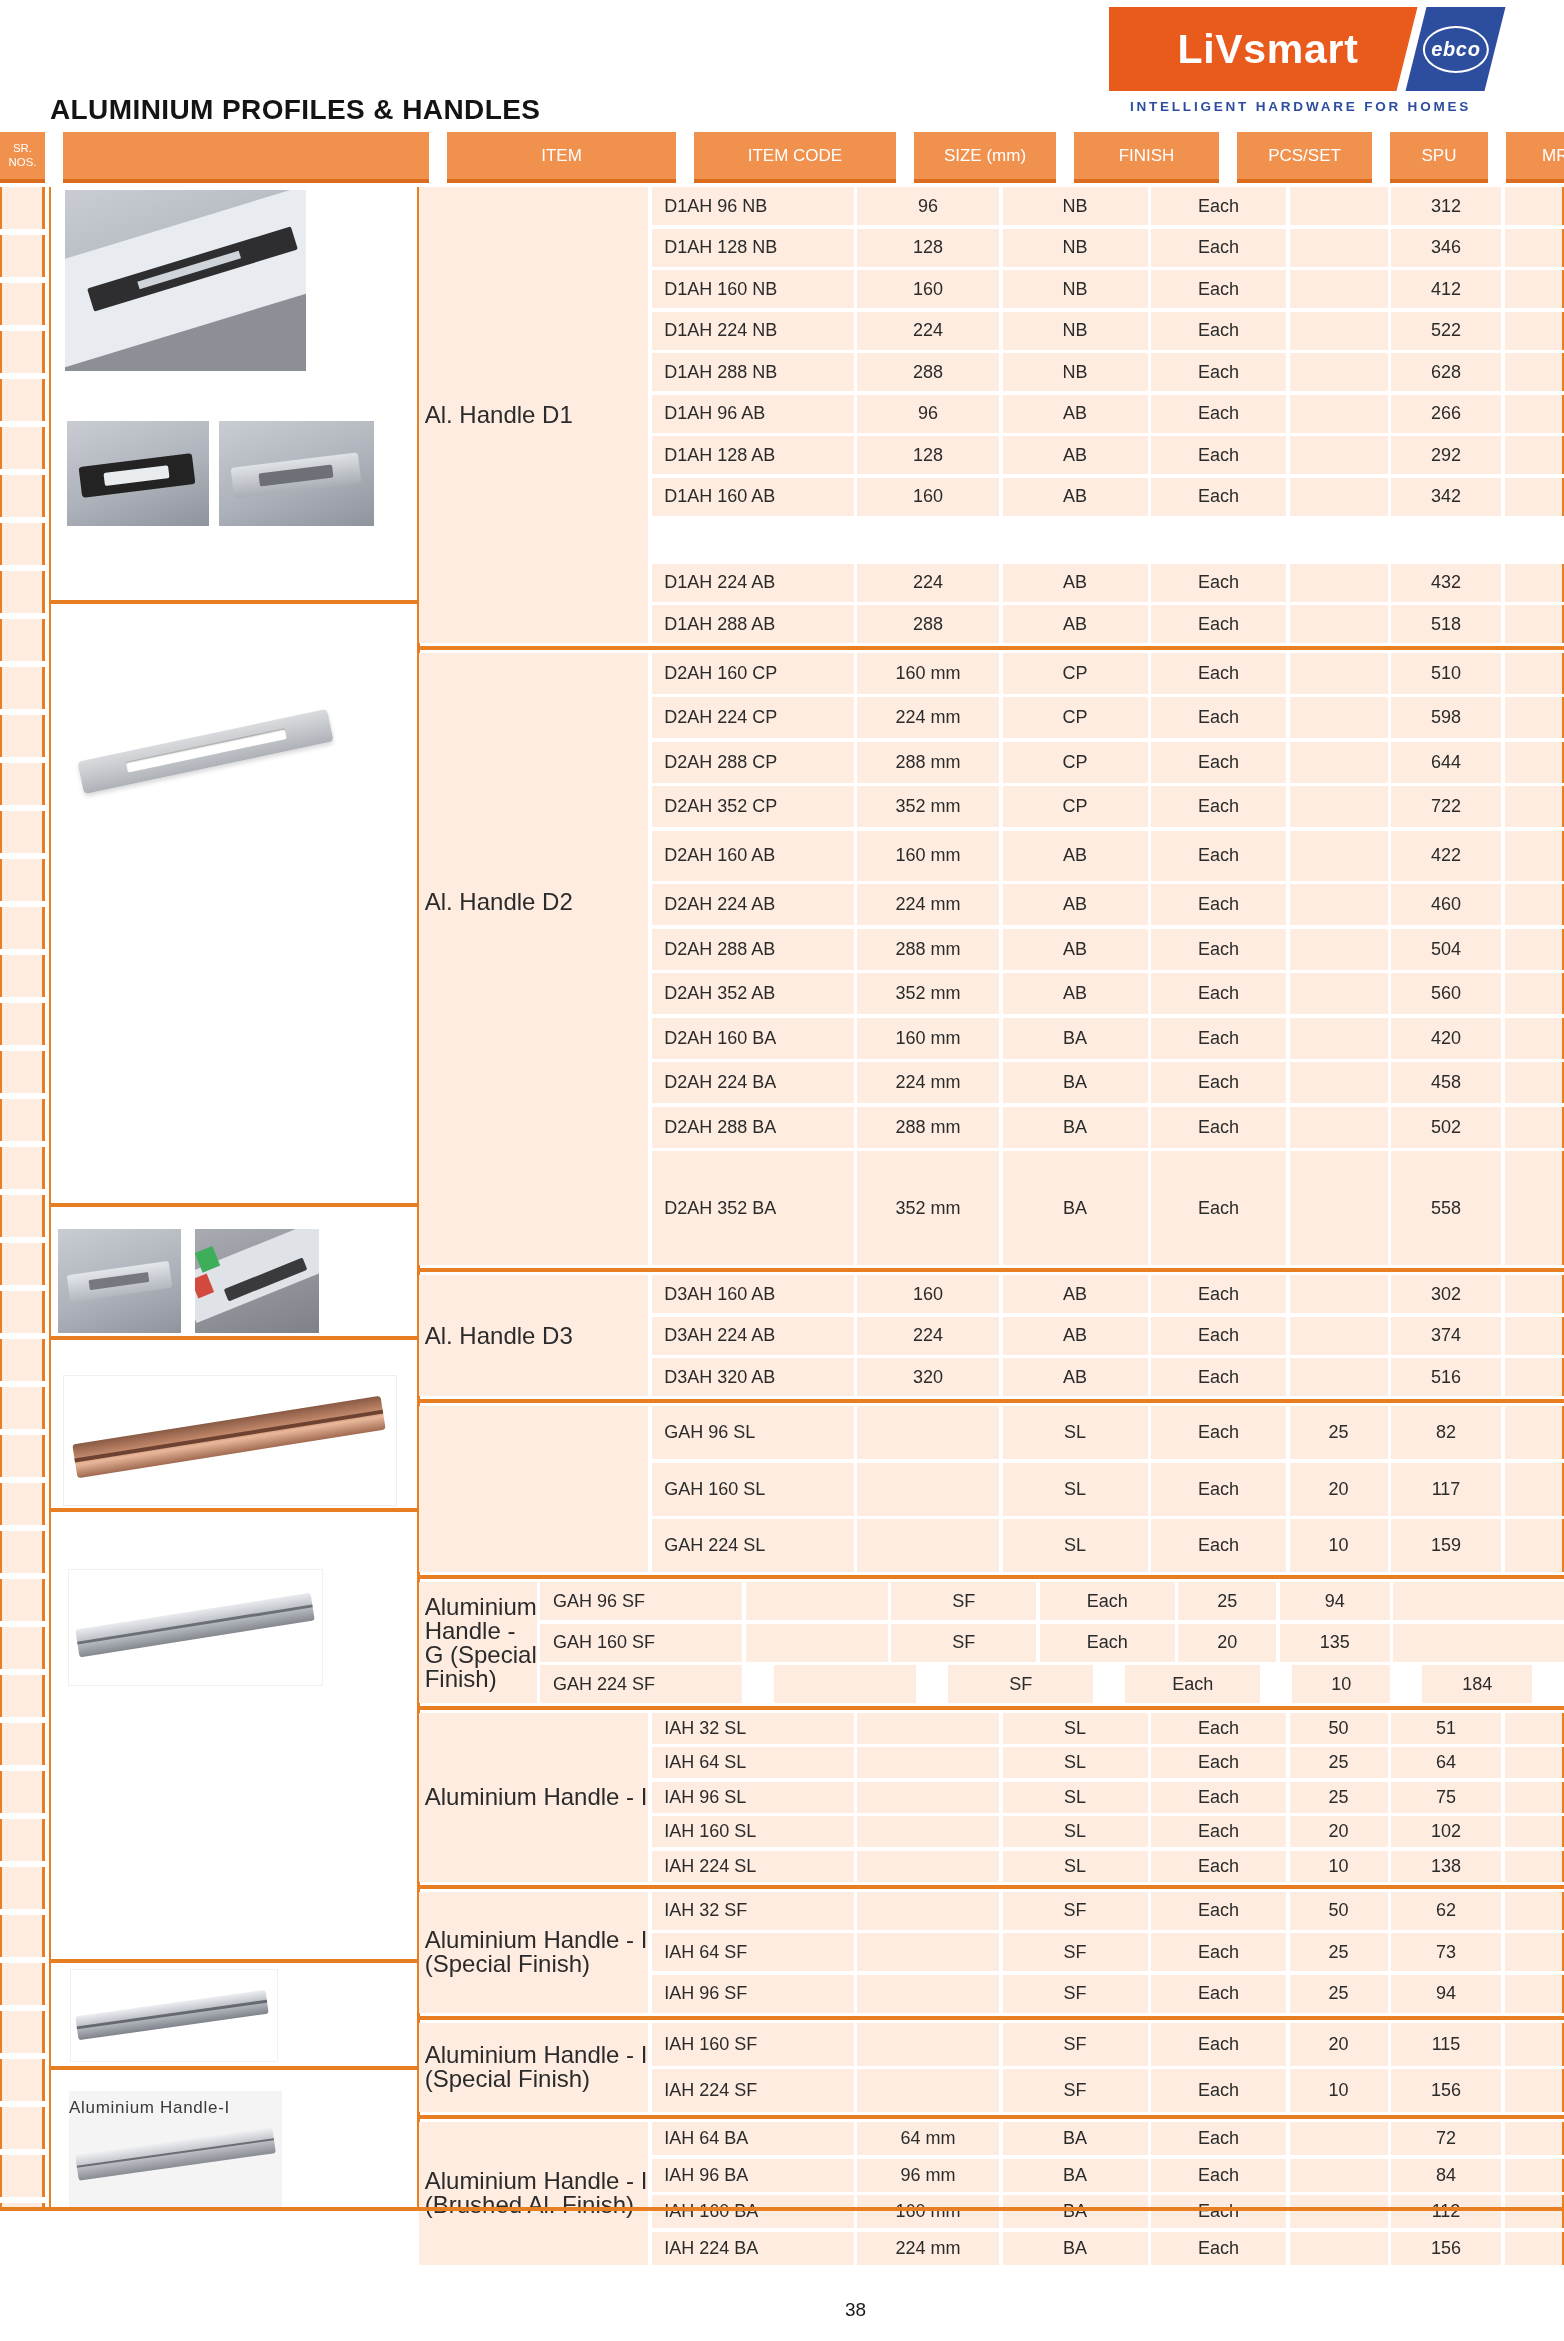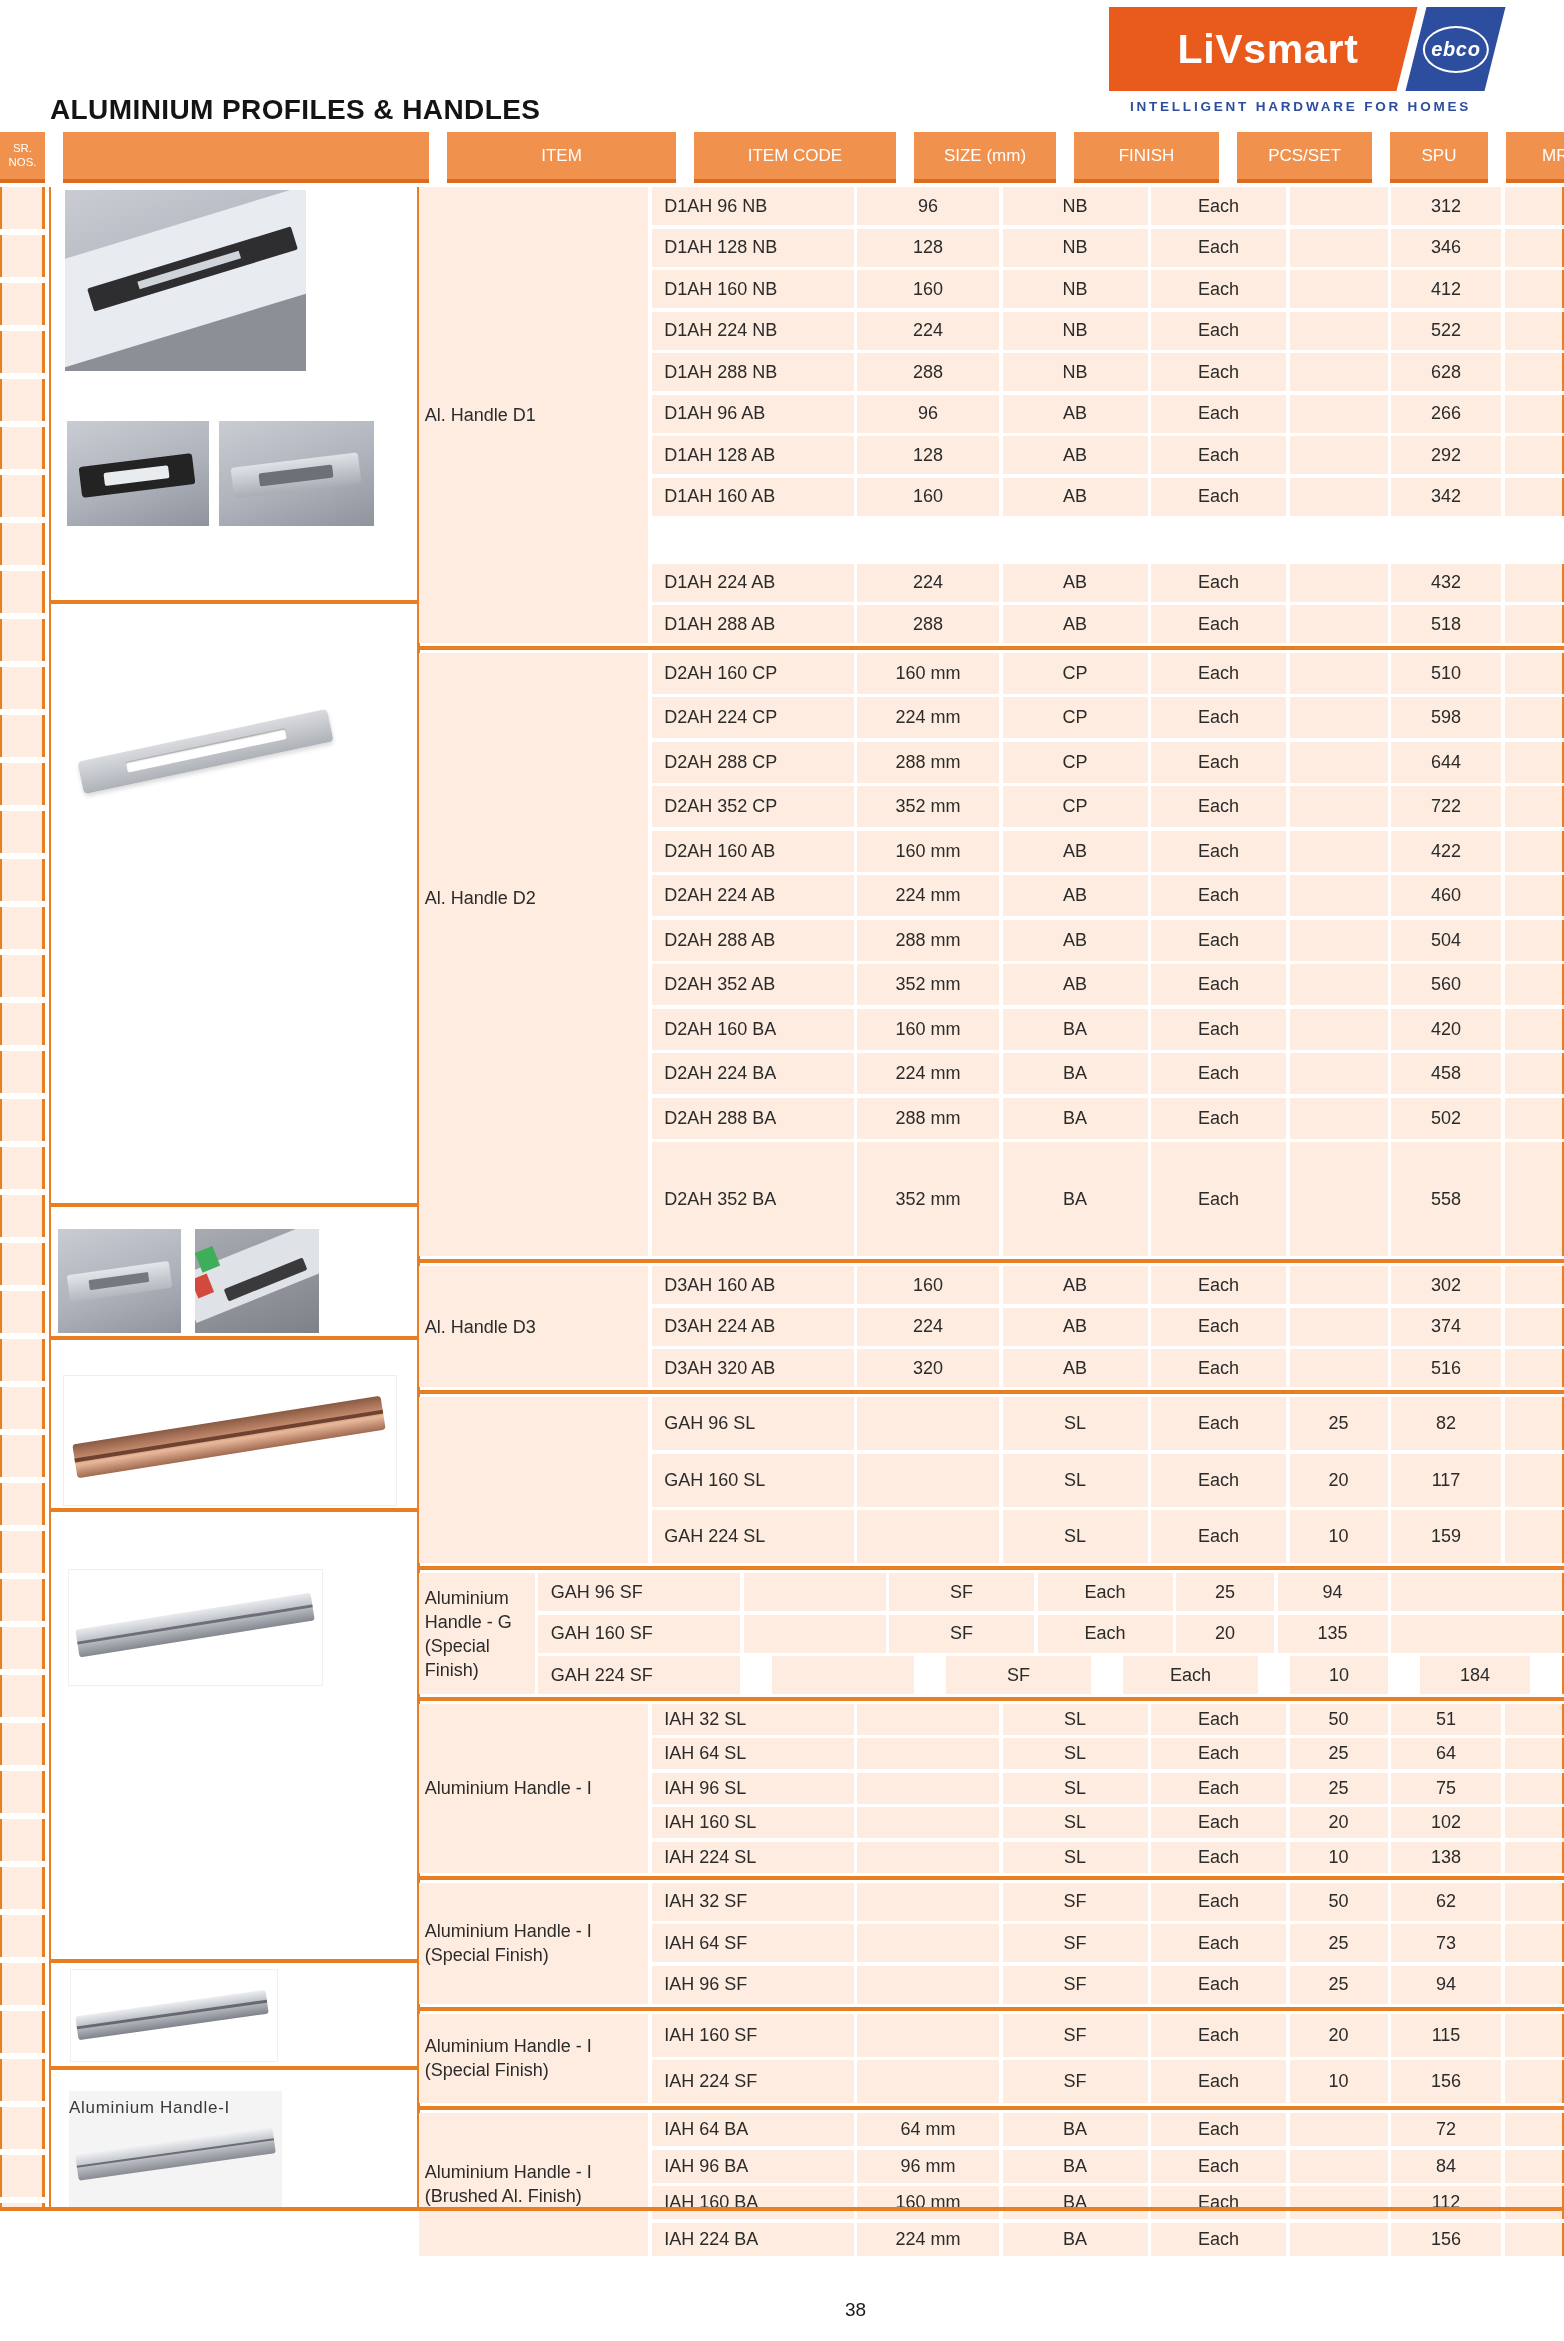--- a/index.html
+++ b/index.html
@@ -51,21 +51,21 @@
   .panel{position:absolute;left:0;width:100%;background:#fff;}
   .photo{position:absolute;overflow:hidden;}
   .bar{position:absolute;}
   .slot{position:absolute;}
 
   
   .sections{position:absolute;left:419px;top:0;width:1146px;}
   .section{display:flex;}
   .sec-sep{height:4.3px;background:#e87e22;margin:2.8px 0;}
   .item-cell{width:229px;margin-right:3.5px;background:#fdecdf;display:flex;align-items:center;
-             font-size:18px;color:#2b2b2b;padding-left:5.7px;box-sizing:border-box;line-height:24px;}
+             font-size:24px;color:#2b2b2b;padding-left:5.7px;box-sizing:border-box;line-height:24px;}
   .rows{flex:1;}
   .trow{display:grid;grid-template-columns:202px 142px 145px 135px 98px 110px 1fr;
         column-gap:3.5px;margin-bottom:3.5px;}
   .trow:last-child{margin-bottom:0;}
   .cell{background:#fdecdf;display:flex;align-items:center;justify-content:center;
         font-size:18px;color:#2b2b2b;}
   .cell.code{justify-content:flex-start;padding-left:12.8px;}
   .cell.tail{border-right:3.5px solid #e87e22;}
   .bottom-bar{position:absolute;left:0;bottom:0;width:1565px;height:4.3px;background:#e87e22;}
 
@@ -328,21 +328,21 @@
             </div>
             <div class="trow" style="height: 41px;">
               <div class="cell code">D2AH 352 CP</div>
               <div class="cell size">352 mm</div>
               <div class="cell finish">CP</div>
               <div class="cell pcs">Each</div>
               <div class="cell spu"></div>
               <div class="cell mrp">722</div>
               <div class="cell tail"></div>
             </div>
-            <div class="trow" style="height: 41px;">
+            <div class="trow" style="height: 50px;">
               <div class="cell code">D2AH 160 AB</div>
               <div class="cell size">160 mm</div>
               <div class="cell finish">AB</div>
               <div class="cell pcs">Each</div>
               <div class="cell spu"></div>
               <div class="cell mrp">422</div>
               <div class="cell tail"></div>
             </div>
             <div class="trow" style="height: 41px;">
               <div class="cell code">D2AH 224 AB</div>

